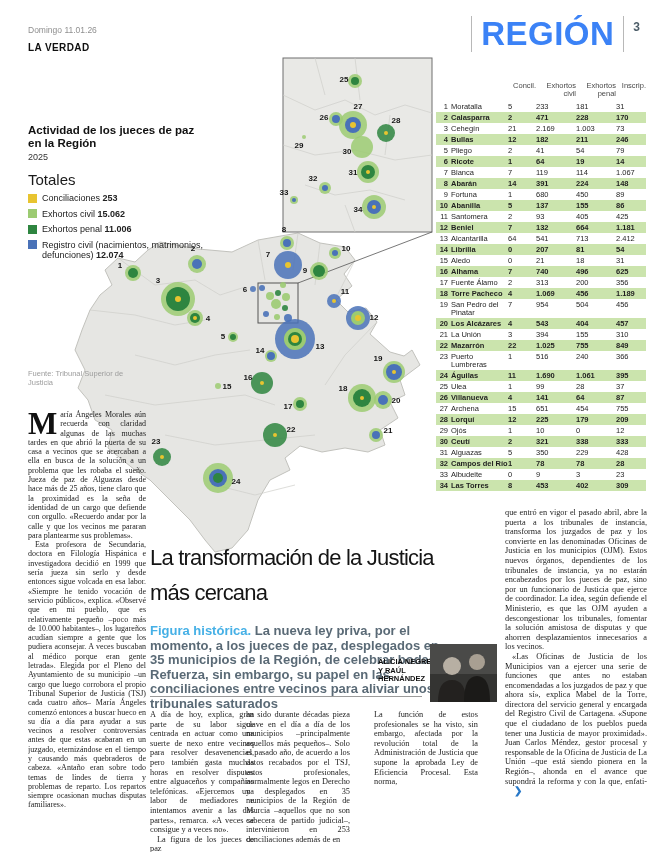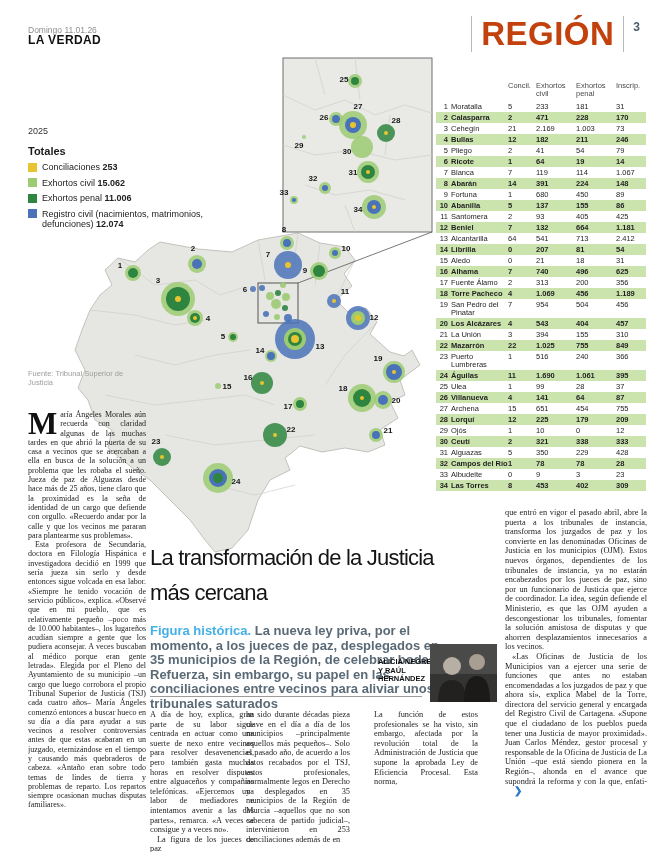--- a/index.html
+++ b/index.html
@@ -2,43 +2,43 @@
 <html><head>
 <meta charset="utf-8">
 <style>
   html,body{margin:0;padding:0;background:#fff;}
   .page{position:relative;width:650px;height:852px;background:#fff;overflow:hidden;
         font-family:"Liberation Sans",sans-serif;color:#1a1a1a;}
 
   
   .masthead{position:absolute;left:28px;top:25px;line-height:10px;}
   .m-date{font-size:8.5px;color:#8f8f8f;}
-  .m-paper{font-size:12px;font-weight:bold;color:#101010;letter-spacing:.4px;}
+  .m-paper{font-size:10px;font-weight:bold;color:#101010;letter-spacing:.4px;margin-top:8px;}
   .section{position:absolute;right:10px;top:16px;display:flex;align-items:center;gap:9px;}
   .v-rule{width:1px;height:36px;background:#b8b8b8;}
-  .section-title{font-size:33px;font-weight:800;color:#c2410c;letter-spacing:.5px;line-height:34px;}
+  .section-title{font-size:33px;font-weight:800;color:#3b82f6;letter-spacing:.5px;line-height:34px;}
   .page-num{font-size:12px;font-weight:bold;color:#4c5d68;align-self:flex-start;margin-top:4px;}
 
   
   .legend{position:absolute;left:28px;top:124px;width:182px;z-index:5;}
   .legend-title{font-size:11.5px;font-weight:800;line-height:13px;color:#111;}
   .legend-year{font-size:9px;color:#333;margin-top:2px;}
-  .legend-totals{font-size:11px;font-weight:700;margin-top:9px;}
+  .legend-totals{font-size:15px;font-weight:400;margin-top:9px;}
   .legend-item{display:flex;gap:5px;font-size:9px;line-height:10.5px;margin-top:5px;color:#222;}
   .swatch{width:9px;height:9px;flex:0 0 9px;margin-top:0.5px;}
   .legend-item b{font-weight:800;}
   .source{position:absolute;left:28px;top:369px;width:110px;font-size:7.5px;line-height:9px;color:#9d9d9d;z-index:5;}
 
   
   .map{position:absolute;left:15px;top:55px;width:420px;height:510px;}
   .maplabel{font-size:8px;font-weight:bold;fill:#161616;font-family:"Liberation Sans",sans-serif;}
 
   
   .table{position:absolute;left:436px;top:82px;width:210px;font-size:7.5px;color:#1f1f1f;}
-  .thead{display:flex;color:#4a4a4a;line-height:8px;margin-bottom:3px;}
+  .thead{display:flex;color:#4a4a4a;line-height:8px;margin-bottom:3px;text-align:right;}
   .thead .h-name{width:72px;}
   .thead .h{width:40px;}
   .thead .h1{width:28px;}
   .thead .h3{width:30px;}
   .trow{display:flex;align-items:flex-start;padding:1.5px 0 1.5px 0;line-height:8px;}
   .trow.even{background:#cbe4ad;font-weight:700;}
   .tnum{width:12px;text-align:right;margin-right:3px;flex:0 0 12px;}
   .tname{width:57px;flex:0 0 57px;}
   .tc{width:28px;flex:0 0 28px;}
   .tc.w2{width:40px;flex:0 0 40px;}
@@ -79,20 +79,21 @@
     <div class="m-paper">LA VERDAD</div>
   </div>
   <div class="section">
     <div class="v-rule"></div>
     <div class="section-title">REGIÓN</div>
     <div class="v-rule"></div>
     <div class="page-num">3</div>
   </div>
 
   <div class="legend">
+    <div class="legend-title">Actividad de los jueces de paz en la Región</div>
     <div class="legend-year">2025</div>
     <div class="legend-totals">Totales</div>
     <div id="legend-items">
         <div class="legend-item">
           <span class="swatch" style="background: rgb(232, 196, 48);"></span>
           <span>Conciliaciones <b>253</b></span>
         </div>
         <div class="legend-item">
           <span class="swatch" style="background: rgb(156, 203, 114);"></span>
           <span>Exhortos civil <b>15.062</b></span>

